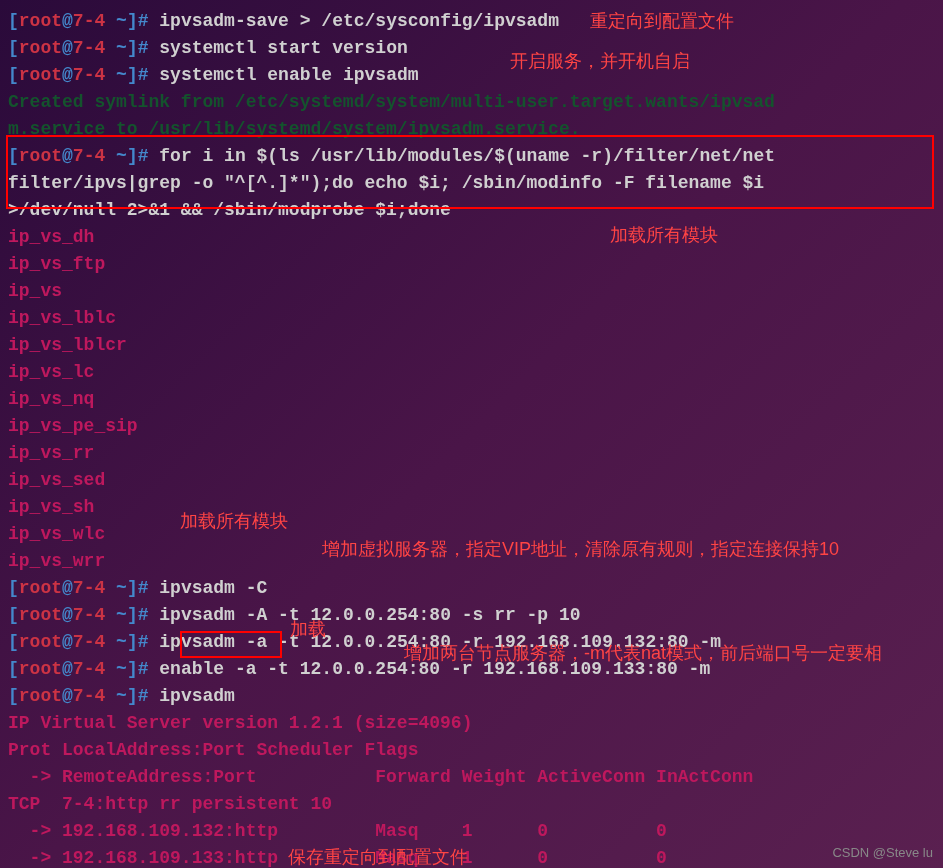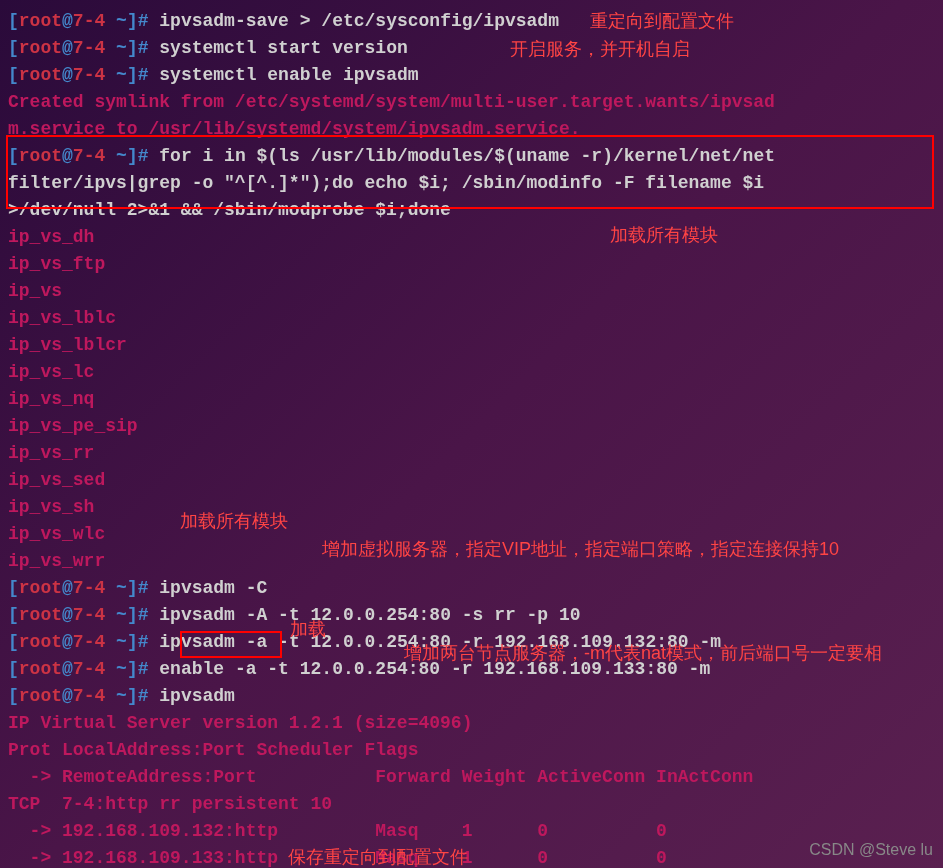--- a/index.html
+++ b/index.html
@@ -17,56 +17,56 @@
       font-weight: bold;
     }
     .line { white-space: pre; font-family: Liberation Mono, monospace; }
     .bracket { color: #4488cc; }
     .root { color: #cc3344; }
     .at { color: #4488cc; }
     .host { color: #cc3344; }
     .tilde { color: #4488cc; }
     .hash { color: #4488cc; }
     .cmd { color: #d0d0d0; }
-    .green { color: #be185d; }
+    .green { color: #14532d; }
     .output { color: #be185d; }
     .annotation {
       color: #ff4444;
       position: absolute;
       font-family: 'SimHei', sans-serif;
       font-weight: normal;
       font-size: 18px;
     }
     .red-box {
       border: 2px solid #ff0000;
       position: absolute;
     }
     .watermark {
       position: absolute;
       bottom: 6px;
       right: 10px;
       color: #888;
       font-family: sans-serif;
-      font-size: 16px;
+      font-size: 13px;
       font-weight: normal;
     }
   </style>
 </head>
 <body>
 
 <div class="line"><span class="bracket">[</span><span class="root">root</span><span class="at">@</span><span class="host">7-4</span><span class="bracket"> </span><span class="tilde">~</span><span class="bracket">]</span><span class="hash"># </span><span class="cmd">ipvsadm-save &gt; /etc/sysconfig/ipvsadm</span></div>
 
 <div class="line"><span class="bracket">[</span><span class="root">root</span><span class="at">@</span><span class="host">7-4</span><span class="bracket"> </span><span class="tilde">~</span><span class="bracket">]</span><span class="hash"># </span><span class="cmd">systemctl start version</span></div>
 
 <div class="line"><span class="bracket">[</span><span class="root">root</span><span class="at">@</span><span class="host">7-4</span><span class="bracket"> </span><span class="tilde">~</span><span class="bracket">]</span><span class="hash"># </span><span class="cmd">systemctl enable ipvsadm</span></div>
 
 <div class="line green">Created symlink from /etc/systemd/system/multi-user.target.wants/ipvsad</div>
 <div class="line green">m.service to /usr/lib/systemd/system/ipvsadm.service.</div>
 
-<div class="line"><span class="bracket">[</span><span class="root">root</span><span class="at">@</span><span class="host">7-4</span><span class="bracket"> </span><span class="tilde">~</span><span class="bracket">]</span><span class="hash"># </span><span class="cmd">for i in $(ls /usr/lib/modules/$(uname -r)/kernel/net/net</span></div>
+<div class="line"><span class="bracket">[</span><span class="root">root</span><span class="at">@</span><span class="host">7-4</span><span class="bracket"> </span><span class="tilde">~</span><span class="bracket">]</span><span class="hash"># </span><span class="cmd">for i in $(ls /usr/lib/modules/$(uname -r)/filter/net/net</span></div>
 <div class="line cmd">filter/ipvs|grep -o "^[^.]*");do echo $i; /sbin/modinfo -F filename $i </div>
 <div class="line cmd">&gt;/dev/null 2&gt;&amp;1 &amp;&amp; /sbin/modprobe $i;done</div>
 
 <div class="line output">ip_vs_dh</div>
 <div class="line output">ip_vs_ftp</div>
 <div class="line output">ip_vs</div>
 <div class="line output">ip_vs_lblc</div>
 <div class="line output">ip_vs_lblcr</div>
 <div class="line output">ip_vs_lc</div>
 <div class="line output">ip_vs_nq</div>
@@ -84,24 +84,24 @@
 <div class="line"><span class="bracket">[</span><span class="root">root</span><span class="at">@</span><span class="host">7-4</span><span class="bracket"> </span><span class="tilde">~</span><span class="bracket">]</span><span class="hash"># </span><span class="cmd">ipvsadm</span></div>
 
 <div class="line output">IP Virtual Server version 1.2.1 (size=4096)</div>
 <div class="line output">Prot LocalAddress:Port Scheduler Flags</div>
 <div class="line output">  -&gt; RemoteAddress:Port           Forward Weight ActiveConn InActConn</div>
 <div class="line output">TCP  7-4:http rr persistent 10</div>
 <div class="line output">  -&gt; 192.168.109.132:http         Masq    1      0          0         </div>
 <div class="line output">  -&gt; 192.168.109.133:http         Masq    1      0          0         </div>
 
 <div class="annotation" style="top:8px; left:590px;">重定向到配置文件</div>
-<div class="annotation" style="top:36px; left:510px;text-align:center;">开启服务，并开机自启</div>
+<div class="annotation" style="top:48px; left:510px;text-align:center;">开启服务，并开机自启</div>
 <div class="annotation" style="top:222px; left:610px;">加载所有模块</div>
 <div class="annotation" style="top:508px; left:180px;">加载所有模块</div>
-<div class="annotation" style="top:536px; left:322px;">增加虚拟服务器，指定VIP地址，指定端口策略，指定连接保持10</div>
+<div class="annotation" style="top:536px; left:322px;">增加虚拟服务器，指定VIP地址，清除原有规则，指定连接保持10</div>
 <div class="annotation" style="top:616px; left:290px;">加载</div>
 <div class="annotation" style="top:640px; left:404px;text-align:right;">增加两台节点服务器，-m代表nat模式，前后端口号一定要相</div>
 <div class="annotation" style="top:844px; left:288px;">保存重定向到配置文件</div>
 
 <div class="red-box" style="top:135px; left:6px; width:928px; height:74px;"></div>
 <div class="red-box" style="top:631px; left:180px; width:102px; height:27px;"></div>
 
 <div class="watermark">CSDN @Steve lu</div>
 
 </body></html>

